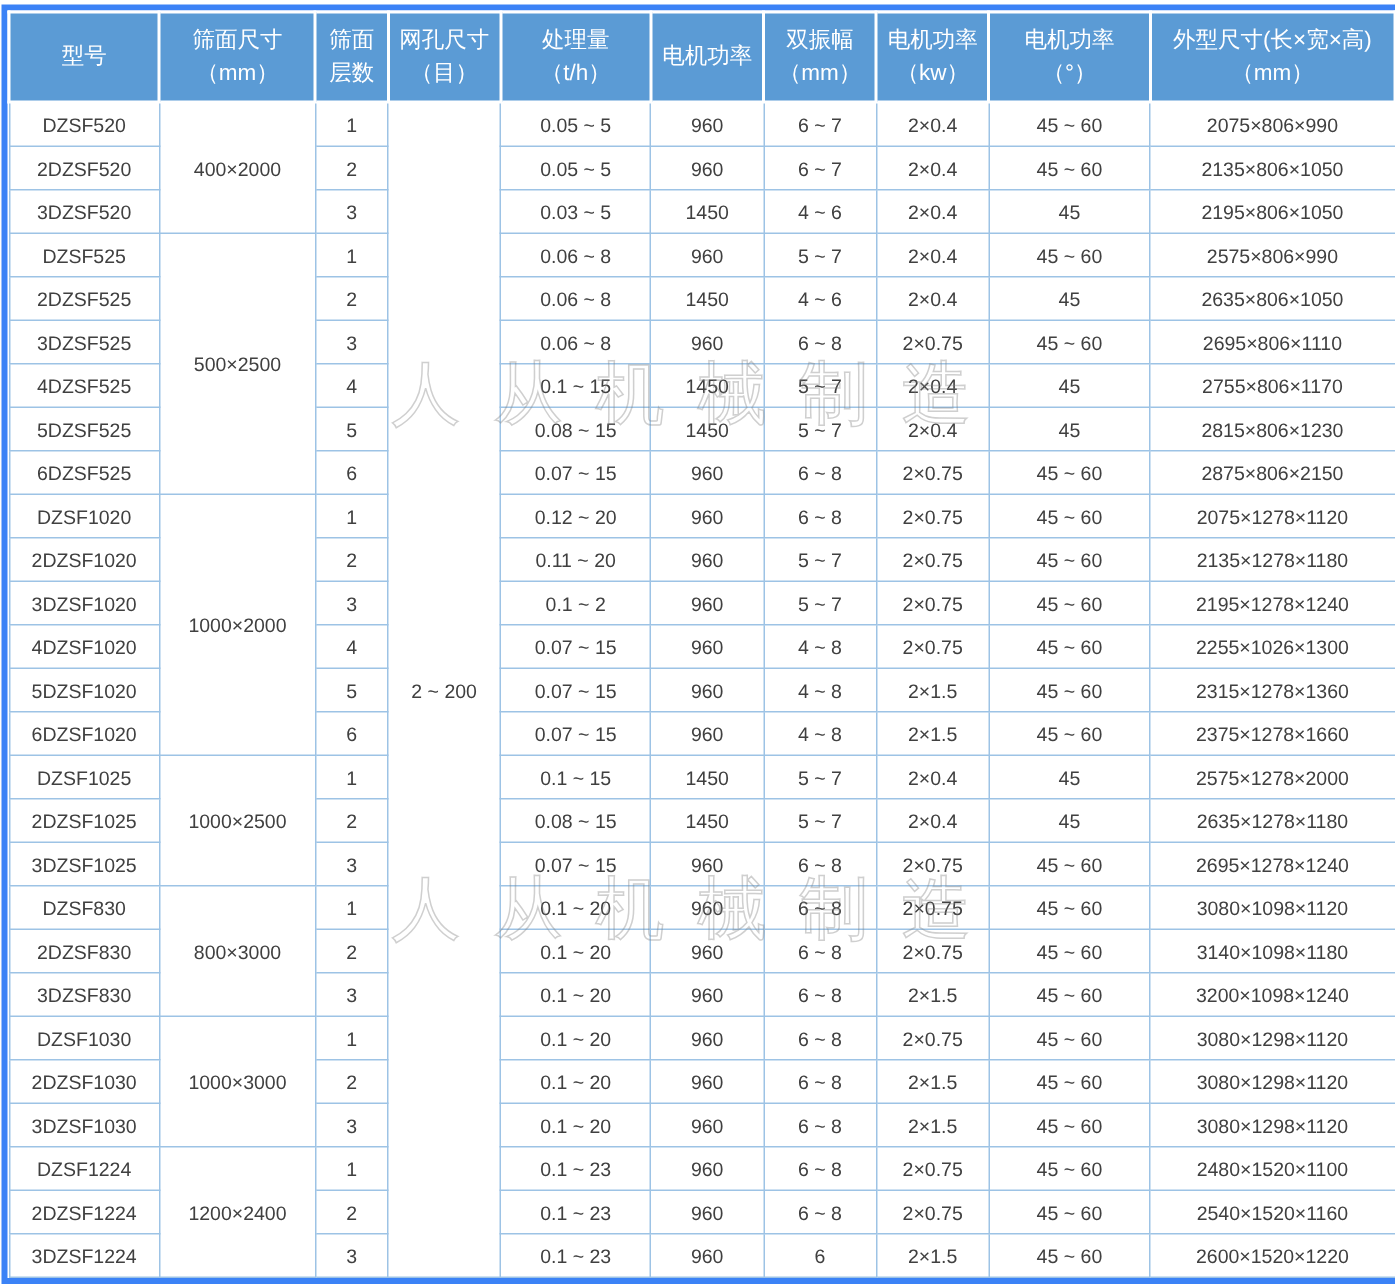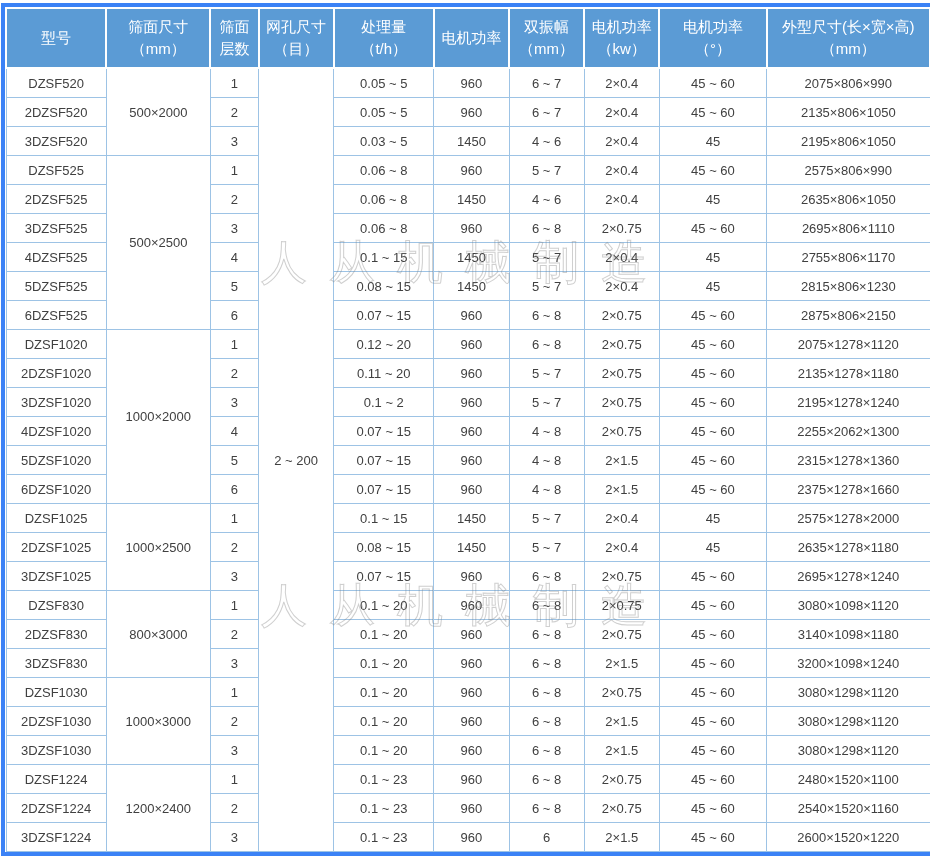--- a/index.html
+++ b/index.html
@@ -118,21 +118,21 @@
 （kw）</th>
             <th>电机功率
 （°）</th>
             <th>外型尺寸(长×宽×高)
 （mm）</th>
           </tr>
       </thead>
       <tbody>
           <tr>
             <td>DZSF520</td>
-            <td rowspan="3">500×2000</td>
+            <td rowspan="3">400×2000</td>
             <td>1</td>
             <td rowspan="27">2 ~ 200</td>
             <td>0.05 ~ 5</td>
             <td>960</td>
             <td>6 ~ 7</td>
             <td>2×0.4</td>
             <td>45 ~ 60</td>
             <td>2075×806×990</td>
           </tr>
           <tr>
@@ -248,21 +248,21 @@
             <td>2195×1278×1240</td>
           </tr>
           <tr>
             <td>4DZSF1020</td>
             <td>4</td>
             <td>0.07 ~ 15</td>
             <td>960</td>
             <td>4 ~ 8</td>
             <td>2×0.75</td>
             <td>45 ~ 60</td>
-            <td>2255×2062×1300</td>
+            <td>2255×1026×1300</td>
           </tr>
           <tr>
             <td>5DZSF1020</td>
             <td>5</td>
             <td>0.07 ~ 15</td>
             <td>960</td>
             <td>4 ~ 8</td>
             <td>2×1.5</td>
             <td>45 ~ 60</td>
             <td>2315×1278×1360</td>

